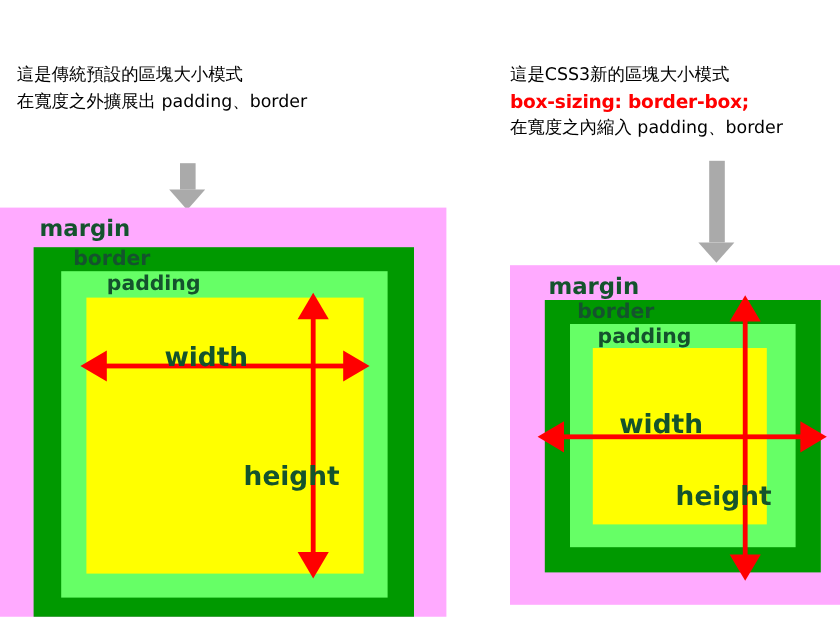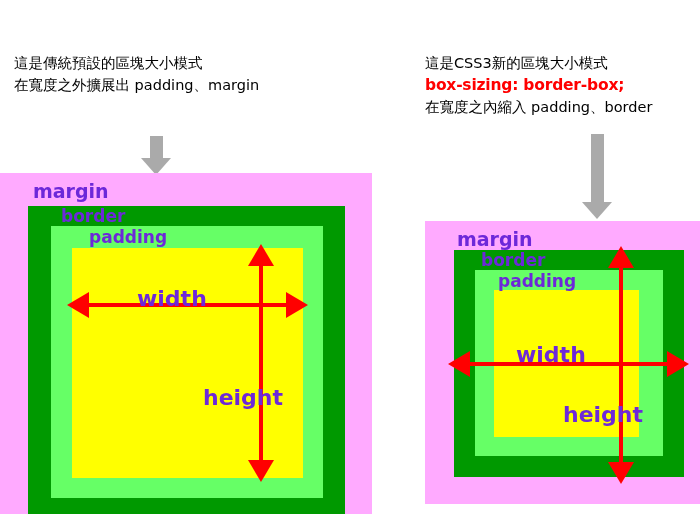--- a/index.html
+++ b/index.html
@@ -93,21 +93,21 @@
     box-sizing: border-box;
   }
   .bm-content {
     position: absolute;
     background: #ffff00;
     box-sizing: border-box;
   }
 
   .bm-label {
     position: absolute;
-    color: #6d28d9;
+    color: #14532d;
     font-weight: bold;
     white-space: nowrap;
     z-index: 6;
   }
 
   
   .arrow-h, .arrow-v { position: absolute; z-index: 5; }
 
   .arrow-h .line {
     position: absolute;
@@ -149,21 +149,21 @@
   .arrow-v .tip-t { top: 0;    border-bottom: 22px solid #ff0000; }
   .arrow-v .tip-b { bottom: 0; border-top: 22px solid #ff0000; }
 </style>
 </head>
 <body>
 
 <div class="panel panel-left">
 
   <div class="caption">
     <span class="cap-line plain">這是傳統預設的區塊大小模式</span>
-    <span class="cap-line sub">在寬度之外擴展出  padding、margin</span>
+    <span class="cap-line sub">在寬度之外擴展出  padding、border</span>
   </div>
 
   <div class="gray-arrow" style="left:156px; top:102px;">
     <div class="shaft" style="height:22px;"></div>
     <div class="head" style="top:22px;"></div>
   </div>
 
   <div class="bm-margin" style="left:0px; top:139px; width:372px; height:369px;"></div>
 
   <div class="bm-border" style="left:28px; top:172px; width:317px; height:313px;"></div>

